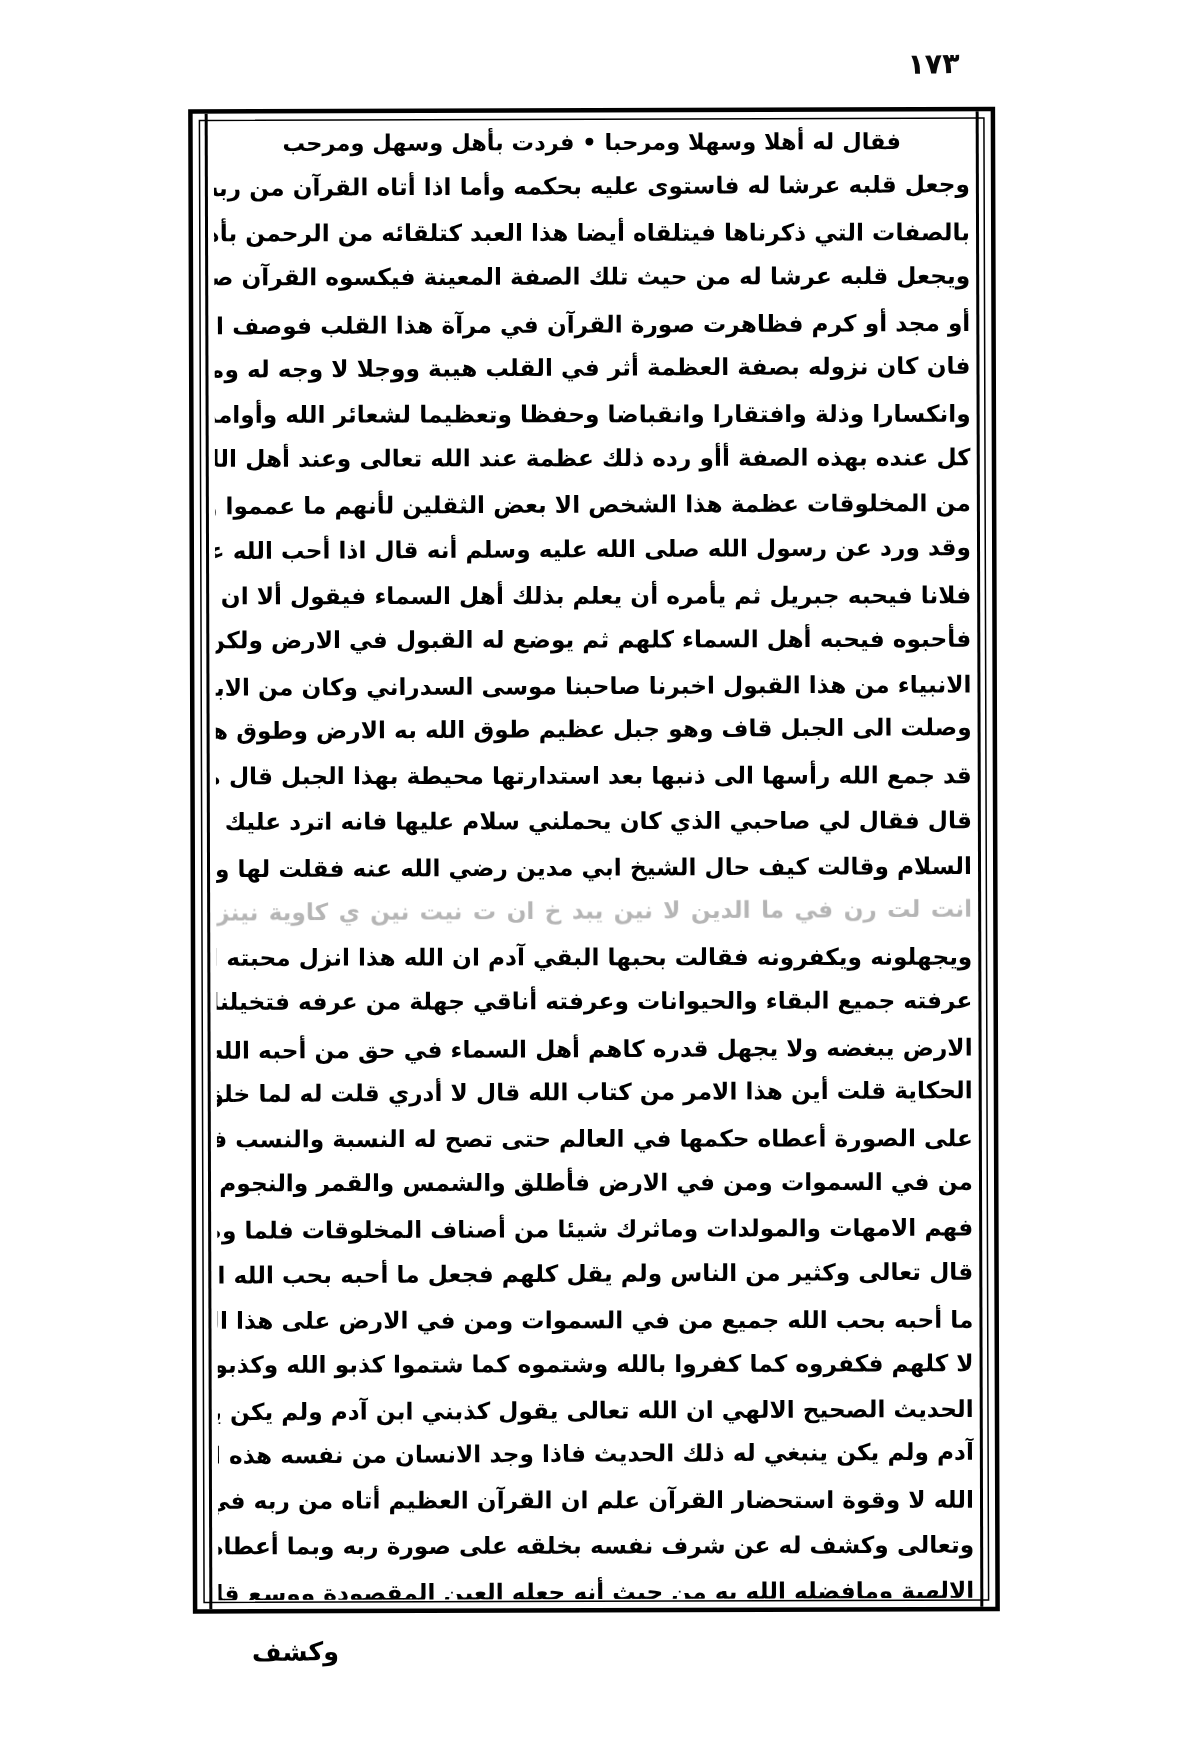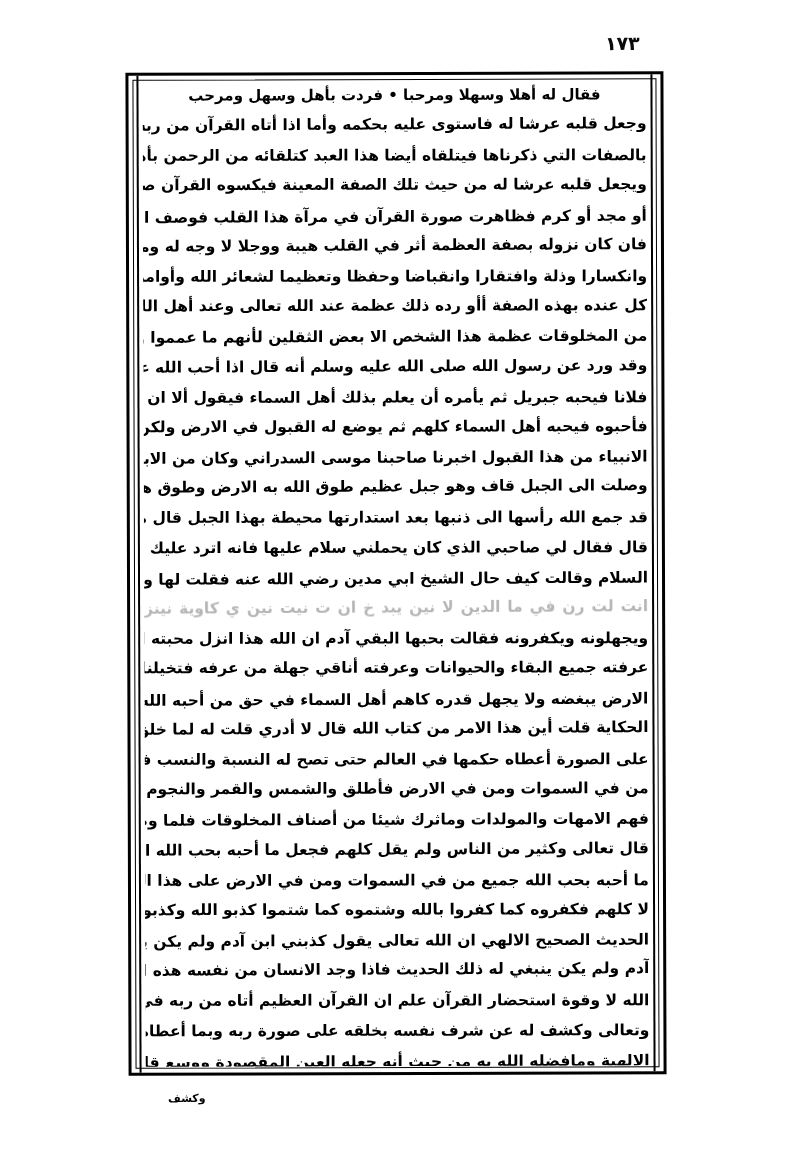--- a/index.html
+++ b/index.html
@@ -121,21 +121,21 @@
   .j1 { transform: translateY(-0.6px) rotate(-0.12deg); }
   .j2 { transform: translateY(0.5px)  rotate(0.10deg); }
   .j3 { transform: translateY(-0.3px) rotate(0.06deg); }
   .j4 { transform: translateY(0.7px)  rotate(-0.07deg); }
 
   
   #catchword {
     position: absolute;
     left: 168px;
     top: 1092px;
-    font-size: 11px;
+    font-size: 17px;
     font-weight: 700;
     color: #000;
     direction: rtl;
     font-family: "DejaVu Sans", sans-serif;
     letter-spacing: 1px;
     transform: rotate(-0.6deg);
   }
 </style>
 </head>
 <body>

